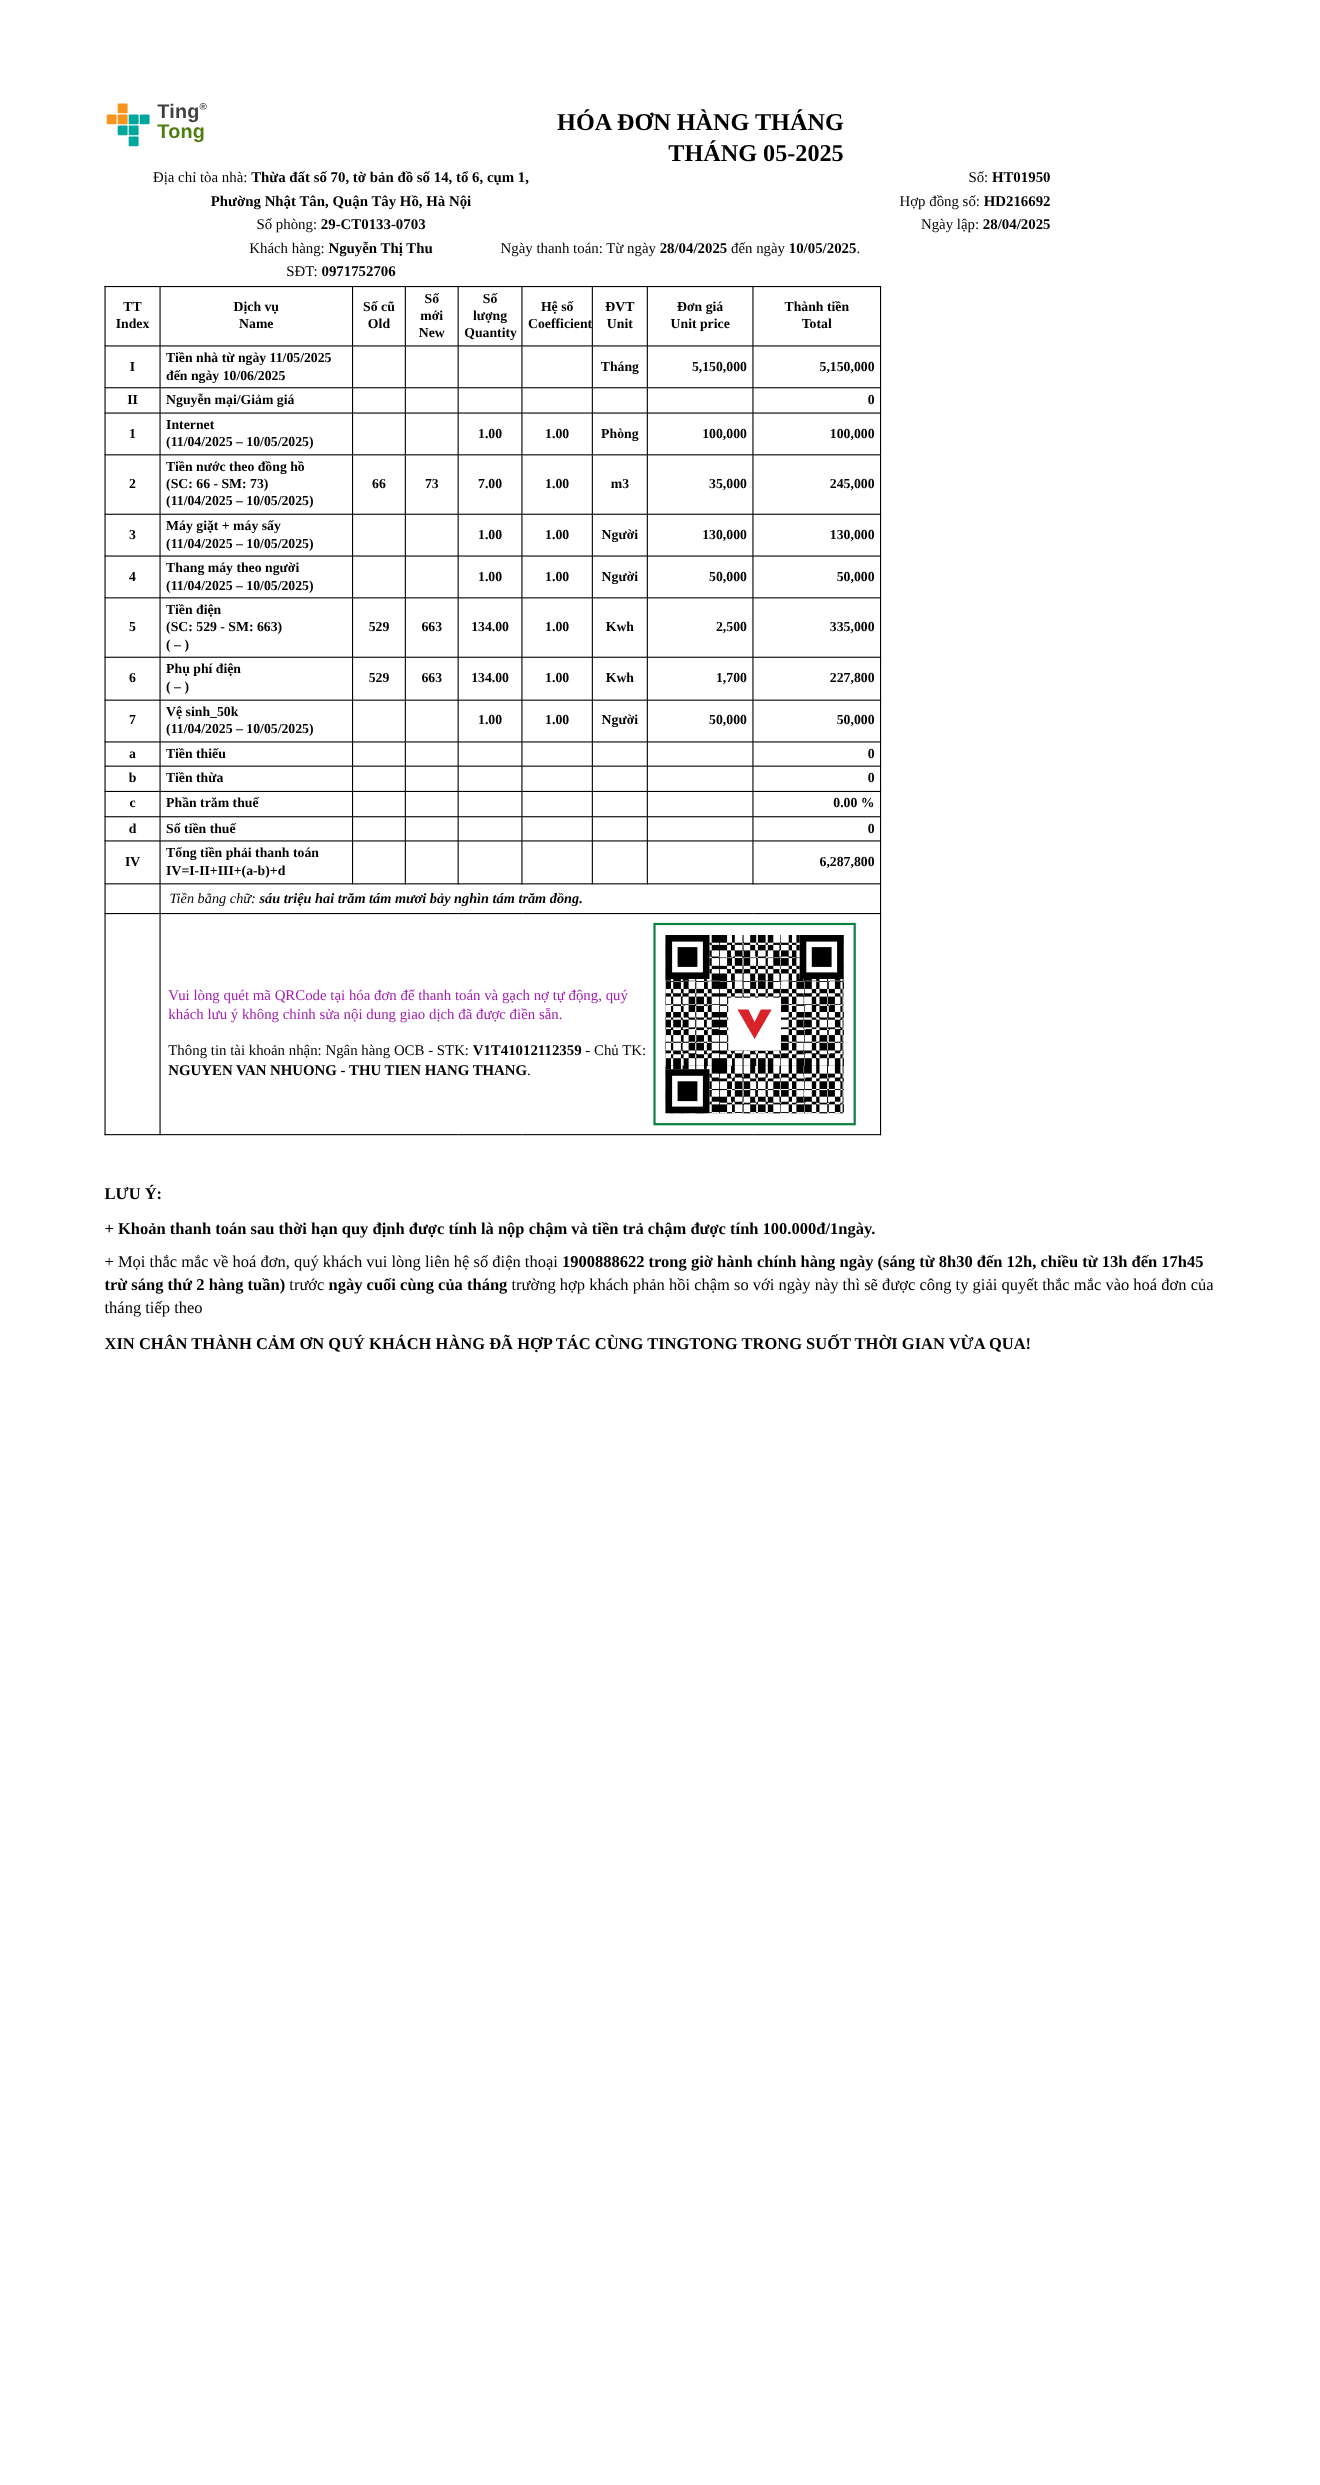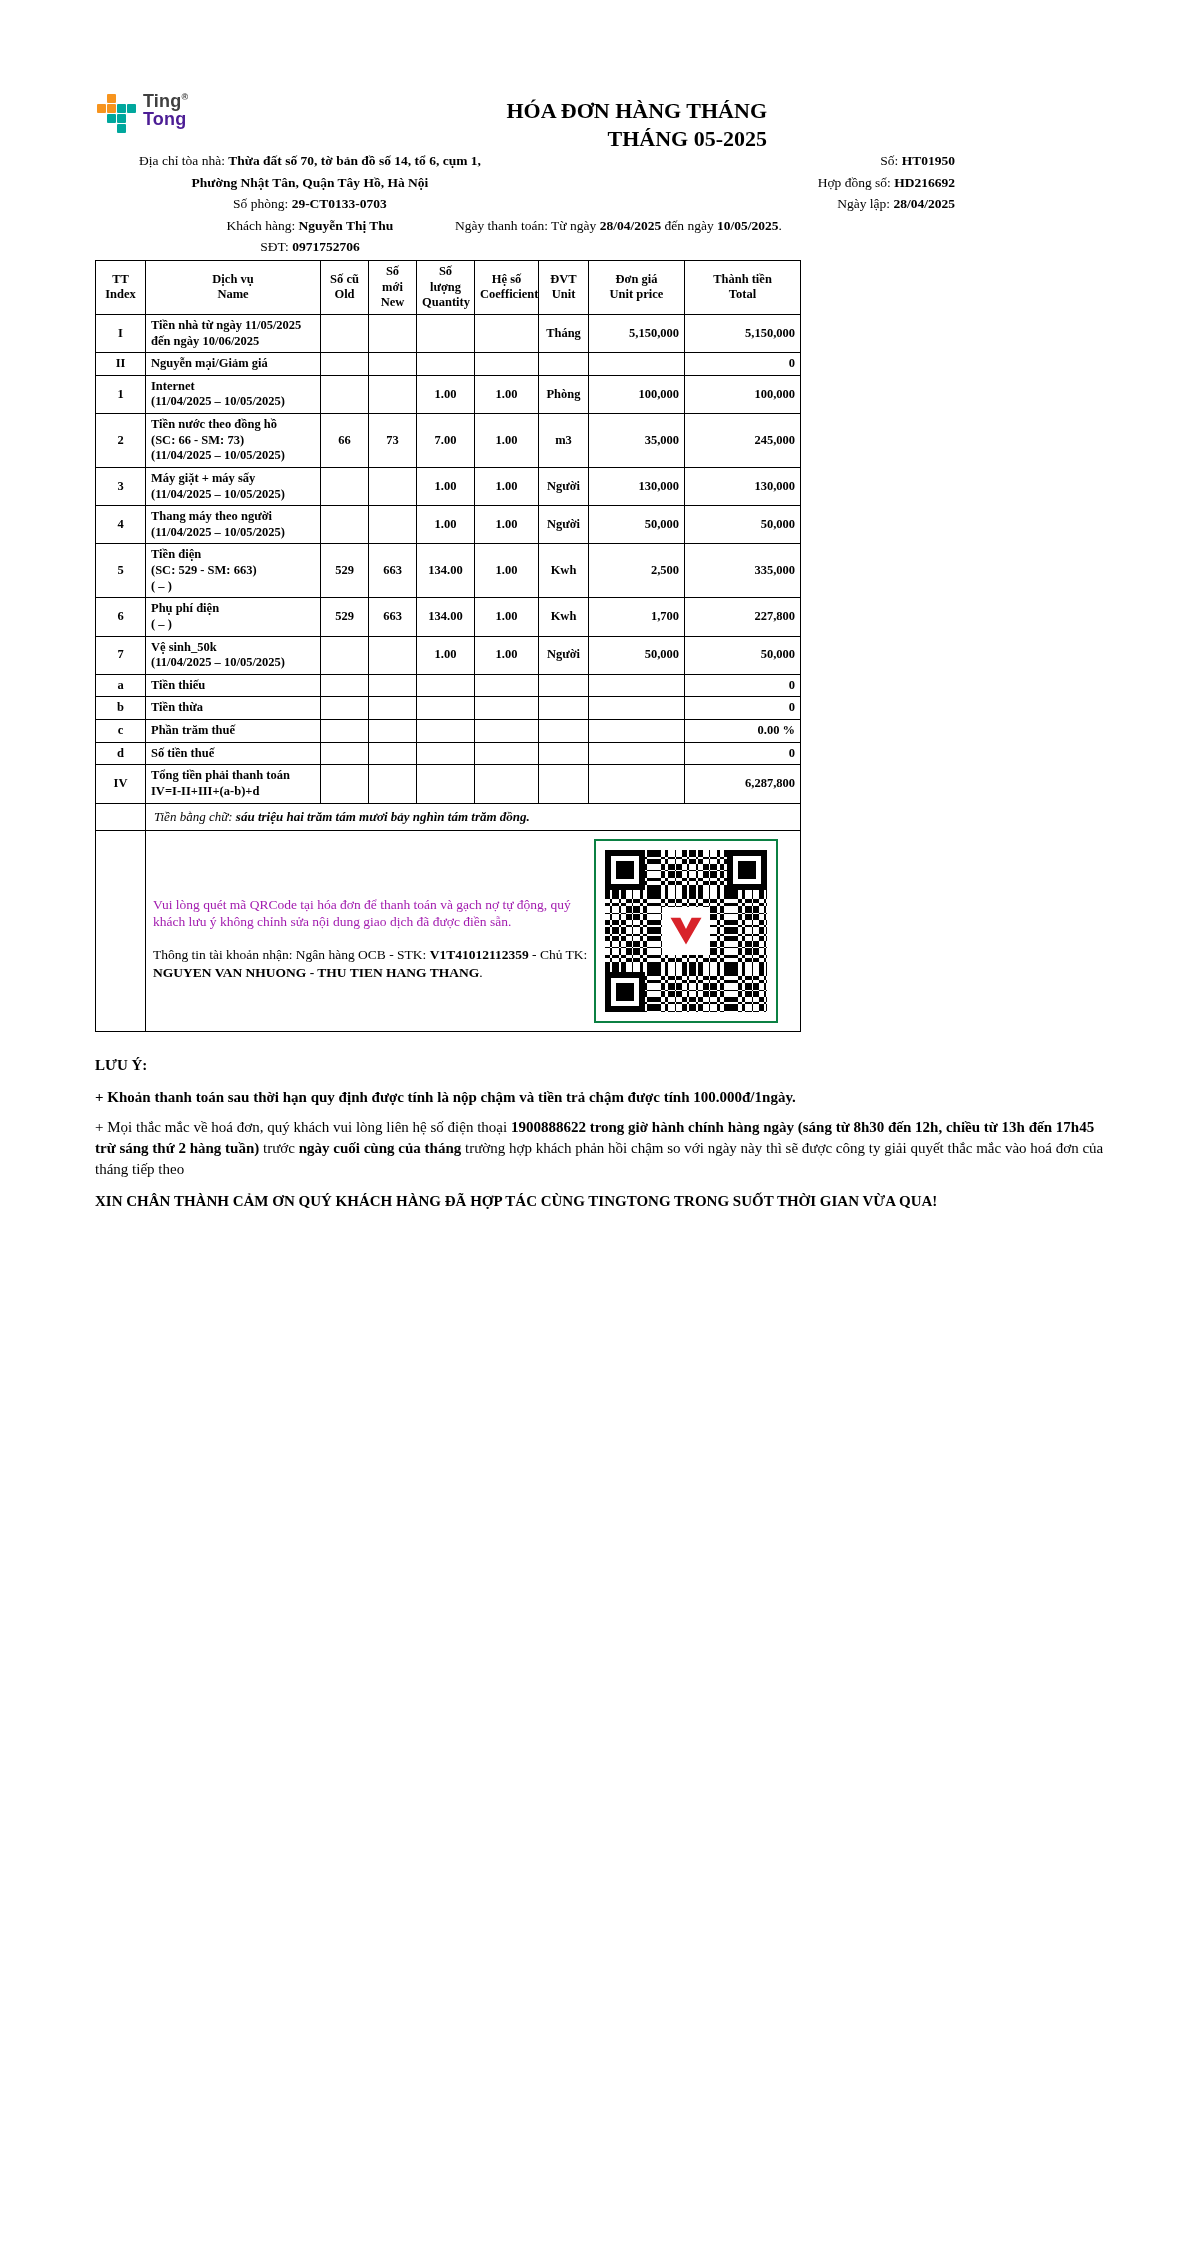--- a/index.html
+++ b/index.html
@@ -12,21 +12,21 @@
 
   
   .brand { position:absolute; top:92px; left:97px; display:flex; gap:7px; align-items:flex-start; }
   .pixels { display:grid; grid-template-columns:repeat(4,9px); grid-auto-rows:9px; gap:1px; margin-top:2px; }
   .pixels i { display:block; border-radius:1px; }
   .pixels i.o { background:#F7941E; }
   .pixels i.t { background:#00A79D; }
   .brand-text { font-family:"Liberation Sans","DejaVu Sans",sans-serif; font-weight:bold; font-size:18px; line-height:1.02; letter-spacing:.2px; }
   .brand-ting { color:#404040; }
   .brand-ting sup { font-size:9px; }
-  .brand-tong { color:#4c1d95; }
+  .brand-tong { color:#4d7c0f; }
 
   
   .doc-title {
     position:absolute; top:97px; left:455px; width:312px;
     text-align:right; font-size:22px; font-weight:bold; line-height:1.25;
   }
 
   
   .info { position:absolute; top:150px; left:95px; width:1010px; font-size:13.5px; }
   .info p { line-height:21.5px; }
@@ -71,21 +71,21 @@
   .finder::after { content:""; position:absolute; inset:5px; background:#000; }
   .f-tl { top:9px; left:9px; }
   .f-tr { top:9px; right:9px; }
   .f-bl { bottom:9px; left:9px; }
   .qr-logo {
     position:absolute; top:50%; left:50%; transform:translate(-50%,-50%);
     width:48px; height:48px; background:#fff; display:flex; align-items:center; justify-content:center;
   }
 
   
-  .footer { margin-top:23px; width:1012px; font-size:15px; line-height:1.4; }
+  .footer { margin-top:44px; width:1012px; font-size:15px; line-height:1.4; }
   .footer-heading { font-weight:bold; margin-bottom:11px; }
   .late-note { font-weight:bold; margin-bottom:9px; }
   .hotline-note { max-width:1010px; margin-bottom:11px; }
   .hotline-note b { font-weight:bold; }
   .thanks-note { font-weight:bold; max-width:872px; }
 </style>
 </head>
 <body>
 
 <div class="brand">

